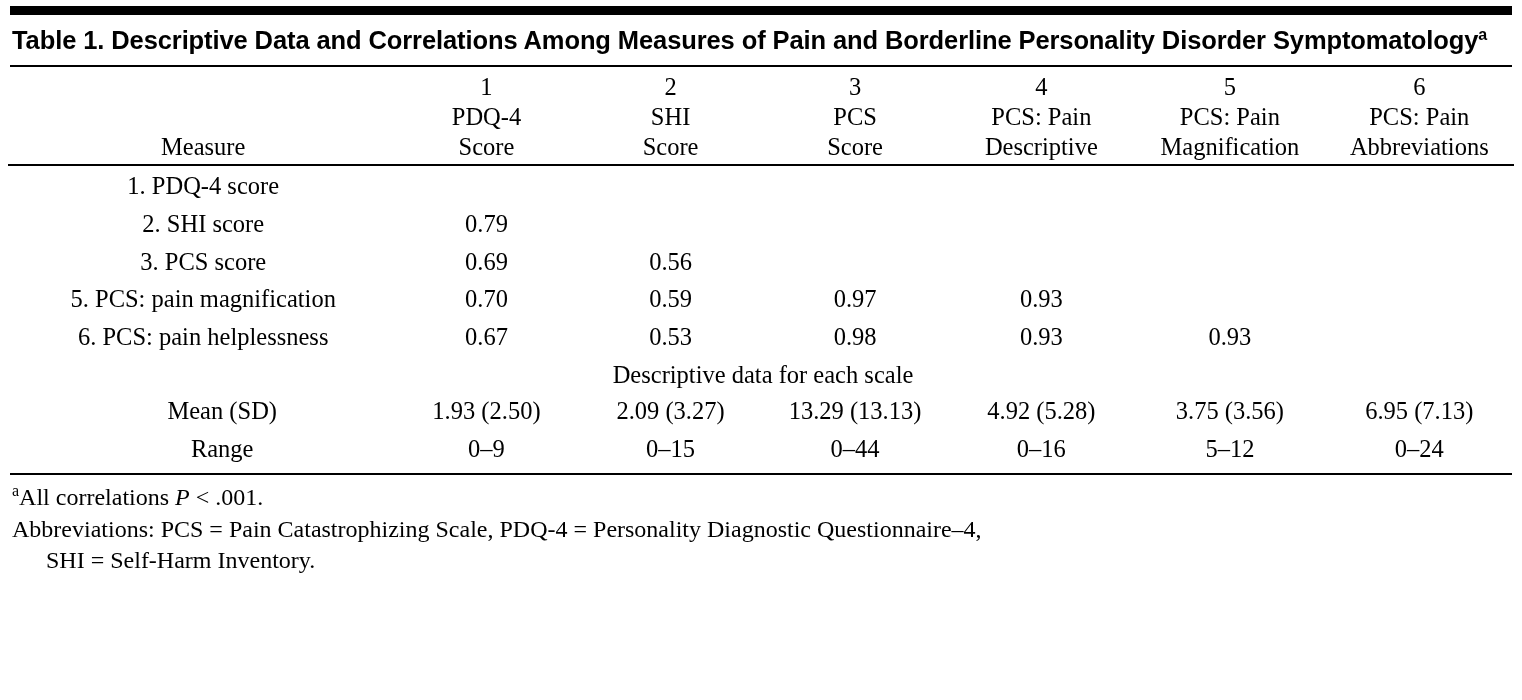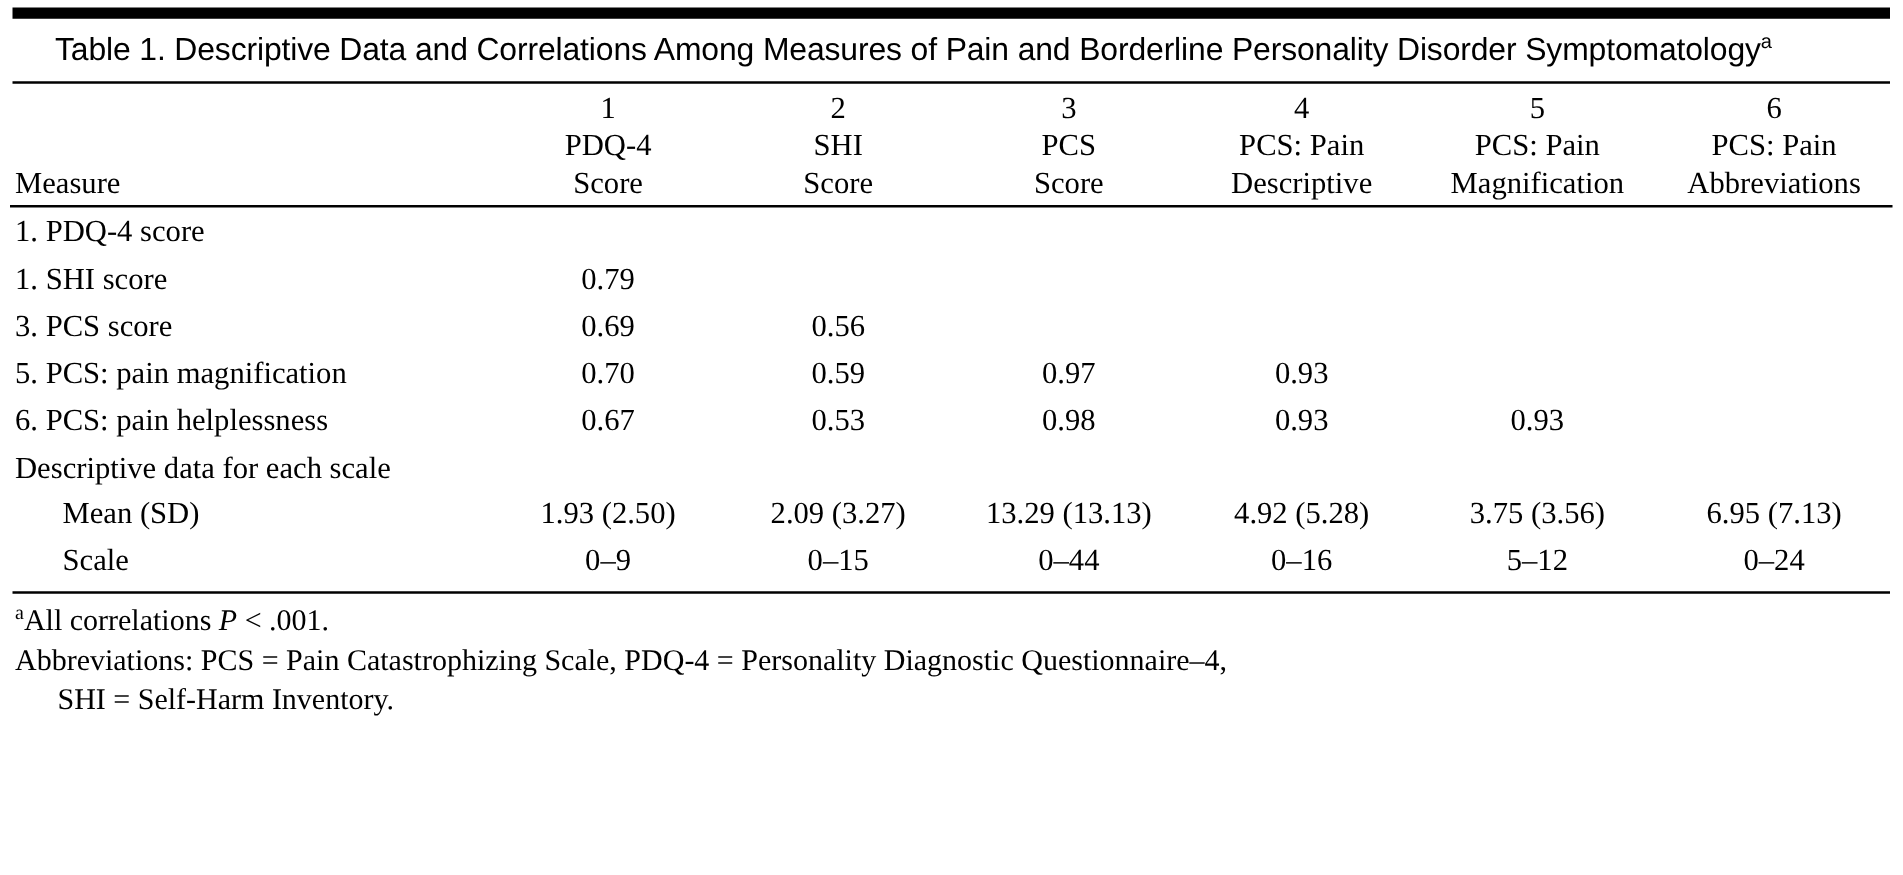--- a/index.html
+++ b/index.html
@@ -26,46 +26,45 @@
     background: #000000;
     margin: 6px 2px 0 2px;
   }
   .rule-thin {
     height: 2px;
     background: #000000;
     margin: 0 2px;
   }
   .table-title {
     font-family: "Liberation Sans", sans-serif;
-    font-weight: normal;
+    font-weight: bold;
     font-size: 25.5px;
     line-height: 1.30;
     padding: 9px 2px 8px 4px;
     letter-spacing: -0.1px;
-    margin-left: 32px;
   }
   .table-title sup {
     font-size: 16px;
     line-height: 0;
     vertical-align: super;
   }
   table.main {
     width: 100%;
     border-collapse: collapse;
     font-size: 24.5px;
     line-height: 1.22;
   }
   table.main td, table.main th {
     padding: 0;
     font-weight: normal;
     vertical-align: bottom;
   }
   .col-measure {
     width: 362px;
-    text-align: left;
+    text-align: center;
     padding-left: 4px !important;
   }
   .col-num {
     width: 193px;
     text-align: center;
   }
   .hdr-num {
     padding-top: 5px !important;
   }
   .hdr-line {
@@ -177,21 +176,21 @@
         <td class="col-measure">1. PDQ-4 score</td>
         <td class="col-num"></td>
         <td class="col-num"></td>
         <td class="col-num"></td>
         <td class="col-num"></td>
         <td class="col-num"></td>
         <td class="col-num"></td>
       </tr>
 
       <tr class="data-row">
-        <td class="col-measure">1. SHI score</td>
+        <td class="col-measure">2. SHI score</td>
         <td class="col-num">0.79</td>
         <td class="col-num"></td>
         <td class="col-num"></td>
         <td class="col-num"></td>
         <td class="col-num"></td>
         <td class="col-num"></td>
       </tr>
 
       <tr class="data-row">
         <td class="col-measure">3. PCS score</td>
@@ -232,21 +231,21 @@
         <td class="col-measure indent">Mean (SD)</td>
         <td class="col-num">1.93 (2.50)</td>
         <td class="col-num">2.09 (3.27)</td>
         <td class="col-num">13.29 (13.13)</td>
         <td class="col-num">4.92 (5.28)</td>
         <td class="col-num">3.75 (3.56)</td>
         <td class="col-num">6.95 (7.13)</td>
       </tr>
 
       <tr class="data-row">
-        <td class="col-measure indent">Scale</td>
+        <td class="col-measure indent">Range</td>
         <td class="col-num">0–9</td>
         <td class="col-num">0–15</td>
         <td class="col-num">0–44</td>
         <td class="col-num">0–16</td>
         <td class="col-num">5–12</td>
         <td class="col-num">0–24</td>
       </tr>
     </tbody>
   </table>
 

